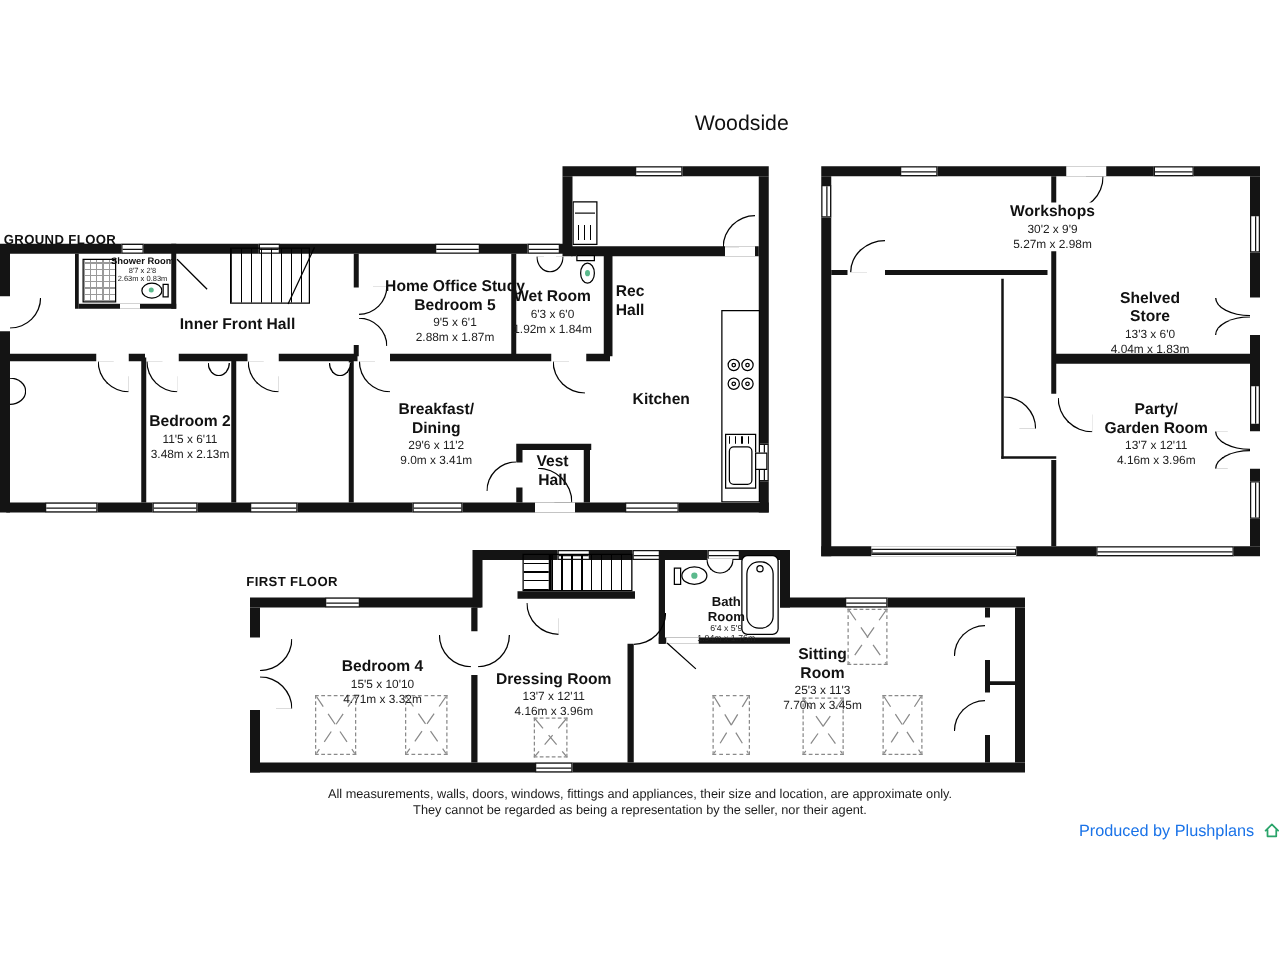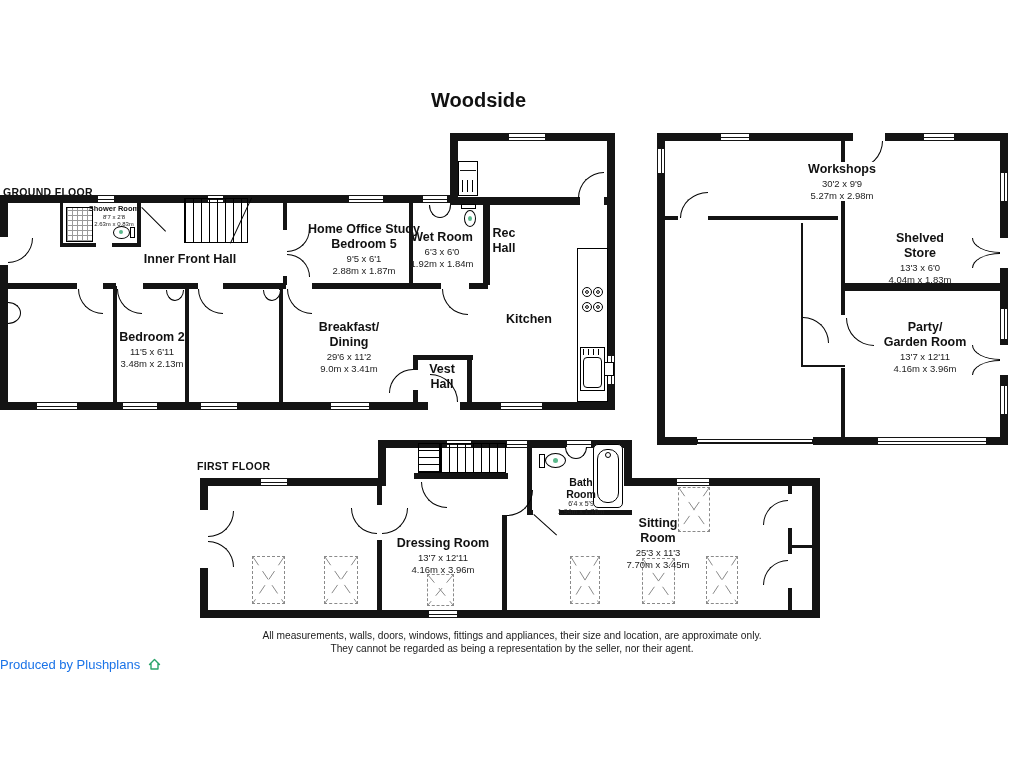--- a/index.html
+++ b/index.html
@@ -34,25 +34,25 @@
   .dot{position:absolute;background:#5bb98c;border-radius:50%}
   .lbl{position:absolute;text-align:center;line-height:1.18}
   .nm{font-weight:bold;font-size:12.5px;white-space:nowrap}
   .dm{font-size:9.5px;color:#222;margin-top:1px;white-space:nowrap}
   .small .nm{font-size:7.5px}
   .small .dm{font-size:6px;margin-top:0}
   .bathsize .nm{font-size:10.5px;line-height:1.1}
   .bathsize .dm{font-size:7px;margin-top:0}
   .whitebg{background:#fff}
   .floor-lab{position:absolute;font-weight:bold;font-size:10.5px;letter-spacing:.3px}
-  .title{position:absolute;font-weight:bold;font-size:20px;text-align:left}
+  .title{position:absolute;font-weight:normal;font-size:17px;text-align:right}
   .xbox{position:absolute;border:1.2px dashed #8a8a8a;box-sizing:border-box}
   .xbox svg{width:100%;height:100%;display:block}
   .foot{position:absolute;left:0;width:1024px;text-align:center;font-size:10.2px;color:#1b1b1b}
-  .credit{position:absolute;left:0;width:1024px;text-align:left;font-size:13px;color:#1a73e8}
+  .credit{position:absolute;left:0;width:1024px;text-align:right;font-size:13px;color:#1a73e8}
   .credit svg{vertical-align:-2px;margin-left:4px}
 </style>
 </head>
 <body>
 
 <div id="plan">
 
   <div class="title" style="left:431px;top:89px;width:200px">Woodside</div>
   <div class="floor-lab" style="left:3px;top:186px">GROUND FLOOR</div>
   <div class="floor-lab" style="left:197px;top:460px">FIRST FLOOR</div>
@@ -325,20 +325,25 @@
     <div class="nm">Store</div>
     <div class="dm">13'3 x 6'0</div>
     <div class="dm">4.04m x 1.83m</div>
   </div>
   <div class="lbl" style="left:855px;top:320px;width:140px">
     <div class="nm">Party/</div>
     <div class="nm">Garden Room</div>
     <div class="dm">13'7 x 12'11</div>
     <div class="dm">4.16m x 3.96m</div>
   </div>
+  <div class="lbl" style="left:236px;top:526px;width:140px">
+    <div class="nm">Bedroom 4</div>
+    <div class="dm">15'5 x 10'10</div>
+    <div class="dm">4.71m x 3.32m</div>
+  </div>
   <div class="lbl" style="left:373px;top:536px;width:140px">
     <div class="nm">Dressing Room</div>
     <div class="dm">13'7 x 12'11</div>
     <div class="dm">4.16m x 3.96m</div>
   </div>
   <div class="lbl bathsize" style="left:550px;top:477px;width:62px">
     <div class="nm">Bath</div>
     <div class="nm">Room</div>
     <div class="dm">6'4 x 5'9</div>
     <div class="dm">1.94m x 1.76m</div>

